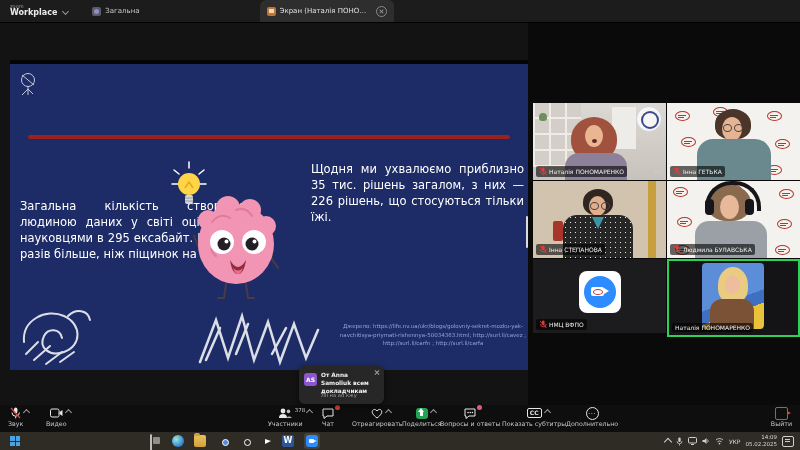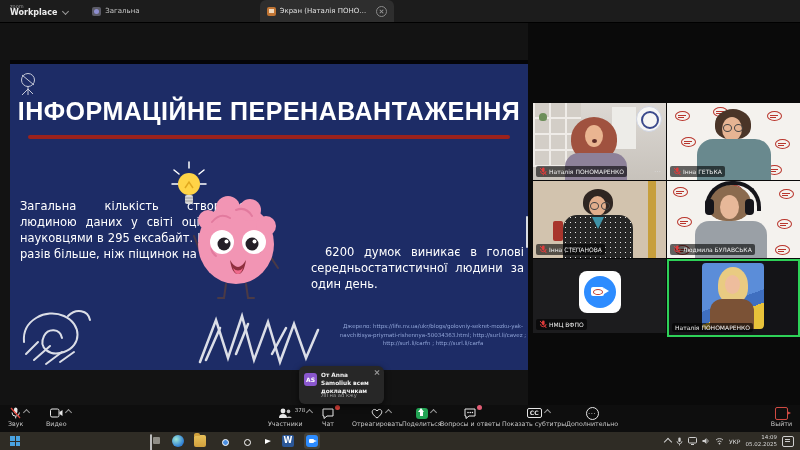--- a/index.html
+++ b/index.html
@@ -236,25 +236,24 @@
     </div>
   </div>
 
   <div class="videopanel"></div>
 
   <div class="slide">
     <svg class="slide-logo" width="20" height="24" viewBox="0 0 20 24">
       <circle cx="10" cy="8" r="6.5" stroke="#fff" stroke-width="1" fill="none"></circle>
       <path d="M10 14 V23 M10 17 L4 23 M10 17 L15 22 M4 3 L16 13" stroke="#fff" stroke-width="1" fill="none"></path>
     </svg>
-    <div class="slide-title">ІНФОРМАЦІЙНЕ ПЕРЕНАВАНТАЖЕННЯ</div>
     <div class="title-underline"></div>
 
     <p class="para-left">Загальна кількість створених людиною даних у світі оцінюється науковцями в 295 ексабайт. Це в 315 разів більше, ніж піщинок на Землі.</p>
-    <p class="para-right2">6200 думок виникає в голові середньостатистичної людини за один день.</p>
+    <p class="para-right1">Щодня ми ухвалюємо приблизно 35 тис. рішень загалом, з них — 226 рішень, що стосуються тільки їжі.</p>
 
     <svg class="bulb" width="42" height="50" viewBox="0 0 42 50">
       <g stroke="#fff" stroke-width="1.5" stroke-linecap="round">
         <line x1="6" y1="10" x2="11" y2="14"></line>
           <line x1="21" y1="2" x2="21" y2="8"></line>
         <line x1="36" y1="10" x2="31" y2="14"></line>
           <line x1="4" y1="24" x2="10" y2="24"></line>
         <line x1="38" y1="24" x2="32" y2="24"></line>
       </g>
       <circle cx="21" cy="24" r="11" fill="#ffd447"></circle>

